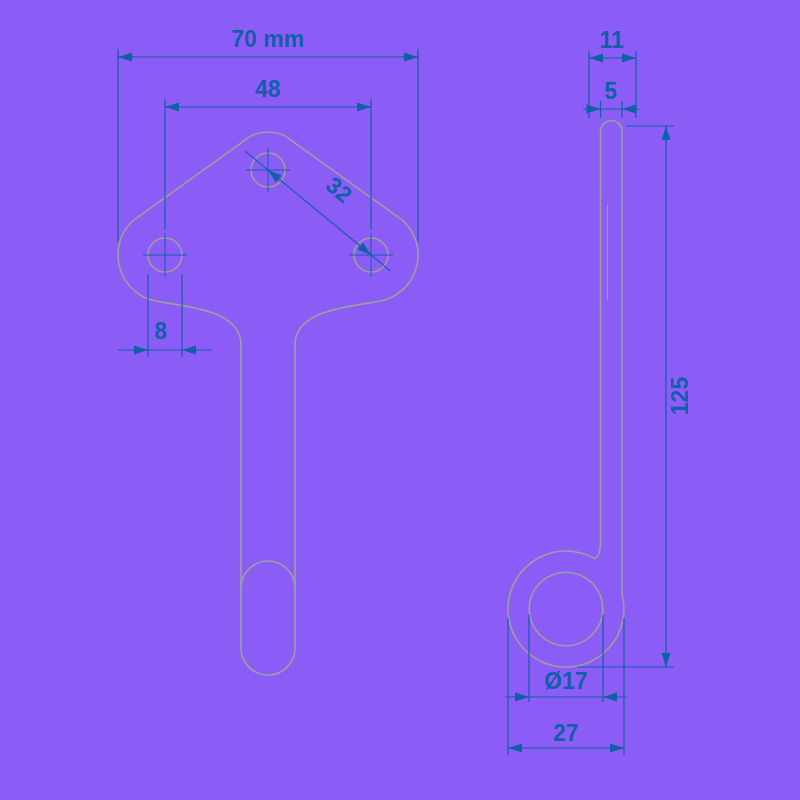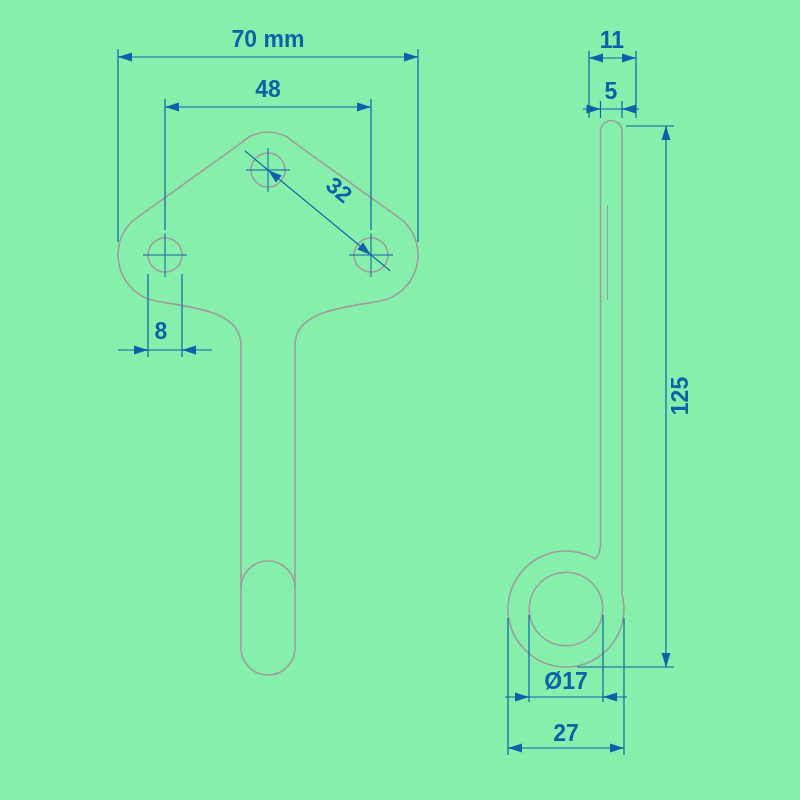--- a/index.html
+++ b/index.html
@@ -1,17 +1,17 @@
 <!DOCTYPE html>
 <html><head>
 <meta charset="utf-8">
 <style>
   html, body { margin: 0; padding: 0; background: #ffffff; }
   .page {
-    width: 800px; height: 800px; position: relative; background: #86efac;
+    width: 800px; height: 800px; position: relative; background: #8b5cf6;
     font-family: "Liberation Sans", sans-serif;
   }
   svg { display: block; }
   .outline   { fill: none; stroke: #9e9e9e; stroke-width: 1.6; }
   .thinline  { fill: none; stroke: #9e9e9e; stroke-width: 1.2; }
   .dimline   { fill: none; stroke: #1060a8; stroke-width: 1.2; }
   .centermark{ fill: none; stroke: #1060a8; stroke-width: 1; }
   .arr       { fill: #1060a8; stroke: none; }
   .dimtext   {
     fill: #1060a8;

